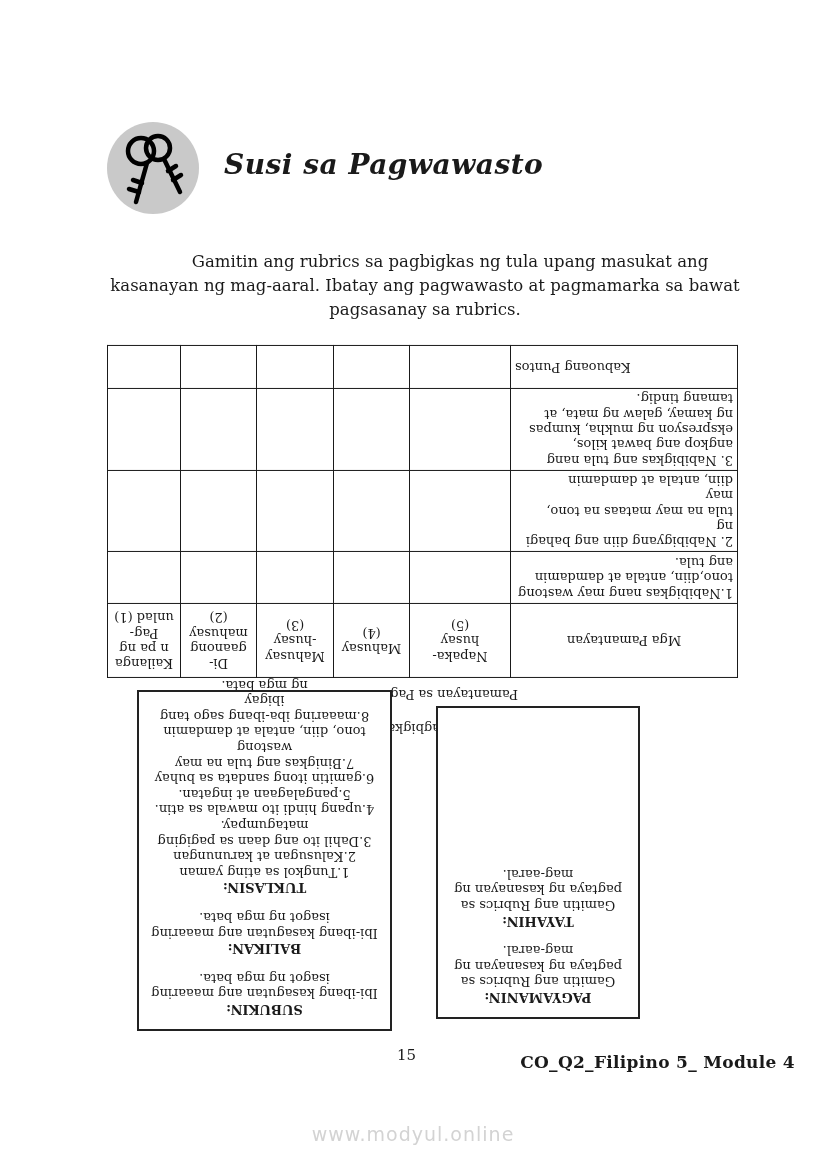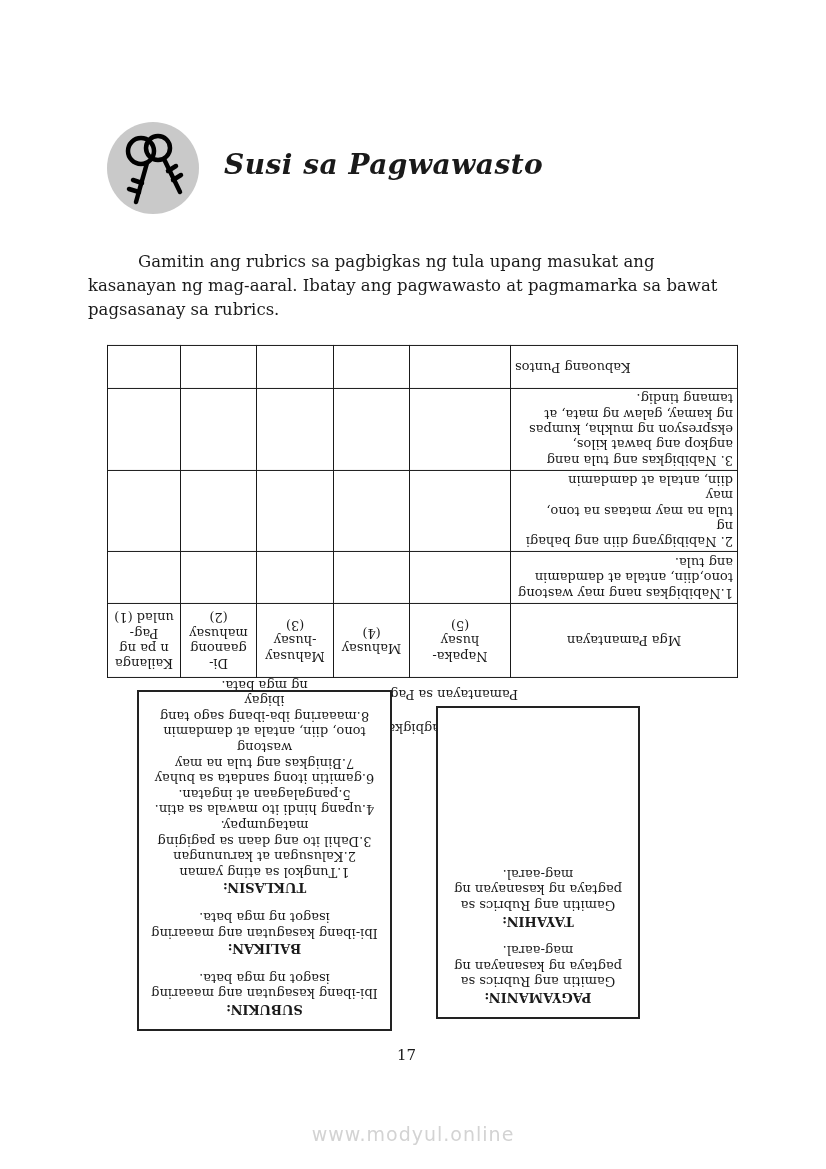--- a/index.html
+++ b/index.html
@@ -12,22 +12,22 @@
     position:absolute; left:107px; top:122px; width:92px; height:92px;
     border-radius:50%; background:#c9c9c9;
   }
   .icon-circle svg{position:absolute; left:0; top:0;}
   .page-title{
     position:absolute; left:224px; top:148px;
     font-size:28px; font-weight:bold; font-style:italic; letter-spacing:0.5px;
   }
   
   .intro{
-    position:absolute; left:88px; top:250px; width:650px;
-    font-size:16.5px; line-height:1.45; text-indent:50px; text-align:left;
+    position:absolute; left:100px; top:250px; width:650px;
+    font-size:16.5px; line-height:1.45; text-indent:50px; text-align:center;
   }
   
   .rubric-wrap{
     position:absolute; left:108px; top:345px; width:630px;
     transform:rotate(180deg);
   }
   .rubric-caption{
     text-align:center; font-size:13px; line-height:1.3;
     margin:0 0 7px 0; white-space:pre-line;
   }
@@ -191,16 +191,17 @@
     <div class="sec-title">PAGYAMANIN:</div>
     <div class="sec-body">Gamitin ang Rubrics sa
 pagtaya ng kasanayan ng
 mag-aaral.</div>
     <div class="sec-title">TAYAHIN:</div>
     <div class="sec-body">Gamitin ang Rubrics sa
 pagtaya ng kasanayan ng
 mag-aaral.</div>
   </div>
 
-  <div class="page-number">17</div>
+  <div class="page-number">15</div>
+  <div class="module-code">CO_Q2_Filipino 5_ Module 4</div>
   <div class="watermark">www.modyul.online</div>
 
 </div>
 
 </body></html>

